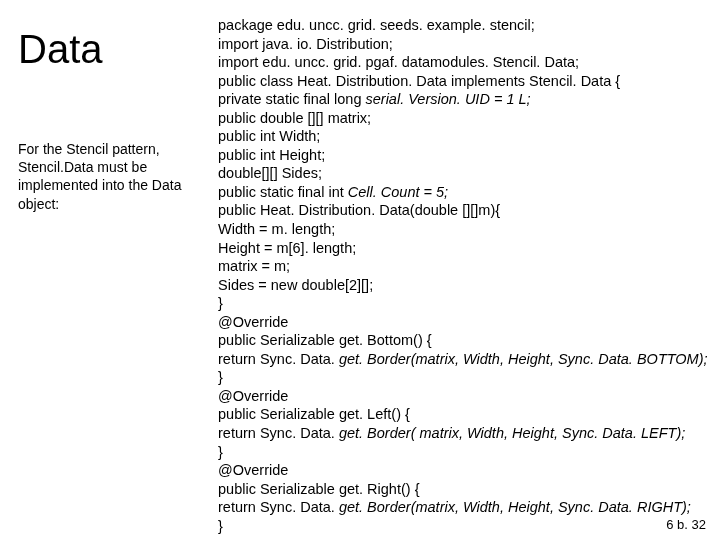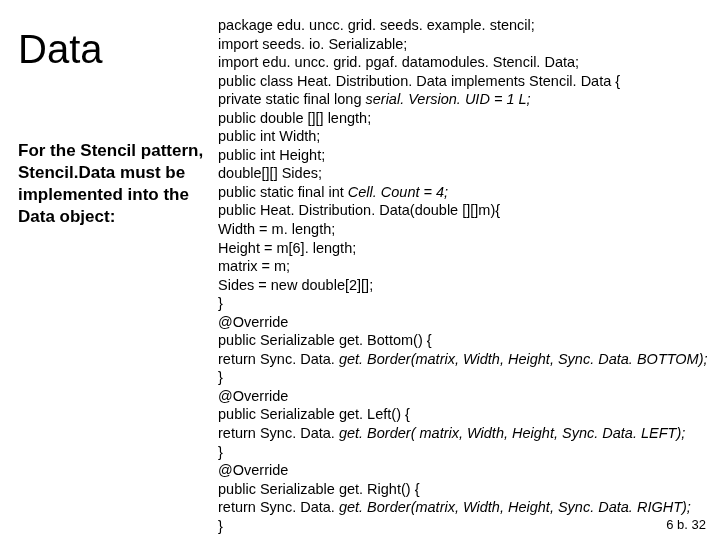--- a/index.html
+++ b/index.html
@@ -23,23 +23,23 @@
     flex-shrink: 0;
     padding-top: 18px;
   }
   .title {
     font-size: 40px;
     line-height: 1.05;
     font-weight: 400;
     margin-bottom: 70px;
   }
   .caption {
-    font-size: 17px;
+    font-size: 14px;
     line-height: 1.3;
-    font-weight: 700;
+    font-weight: 400;
   }
   .right {
     flex: 1;
     padding-left: 10px;
     padding-top: 6px;
   }
   .code {
     font-size: 14.5px;
     line-height: 1.28;
     white-space: pre;
@@ -60,29 +60,29 @@
 <div class="slide">
   <div class="left">
     <div class="title">
       <span>Data</span><br>
     </div>
     <div class="caption">For the Stencil pattern, Stencil.Data must be implemented into the Data object:</div>
   </div>
 
   <div class="right">
     <div class="code"><span>package edu. uncc. grid. seeds. example. stencil;</span>
-<span>import seeds. io. Serializable;</span>
+<span>import java. io. Distribution;</span>
 <span>import edu. uncc. grid. pgaf. datamodules. Stencil. Data;</span>
 <span>public class Heat. Distribution. Data implements Stencil. Data {</span>
 <span>private static final long </span><span class="ital">serial. Version. UID = 1 L;</span>
-<span>public double [][] length;</span>
+<span>public double [][] matrix;</span>
 <span>public int Width;</span>
 <span>public int Height;</span>
 <span>double[][] Sides;</span>
-<span>public static final int </span><span class="ital">Cell. Count = 4;</span>
+<span>public static final int </span><span class="ital">Cell. Count = 5;</span>
 <span>public Heat. Distribution. Data(double [][]m){</span>
 <span>Width = m. length;</span>
 <span>Height = m[6]. length;</span>
 <span>matrix = m;</span>
 <span>Sides = new double[2][];</span>
 <span>}</span>
 <span>@Override</span>
 <span>public Serializable get. Bottom() {</span>
 <span>return Sync. Data. </span><span class="ital">get. Border(matrix, Width, Height, Sync. Data. BOTTOM);</span>
 <span>}</span>

